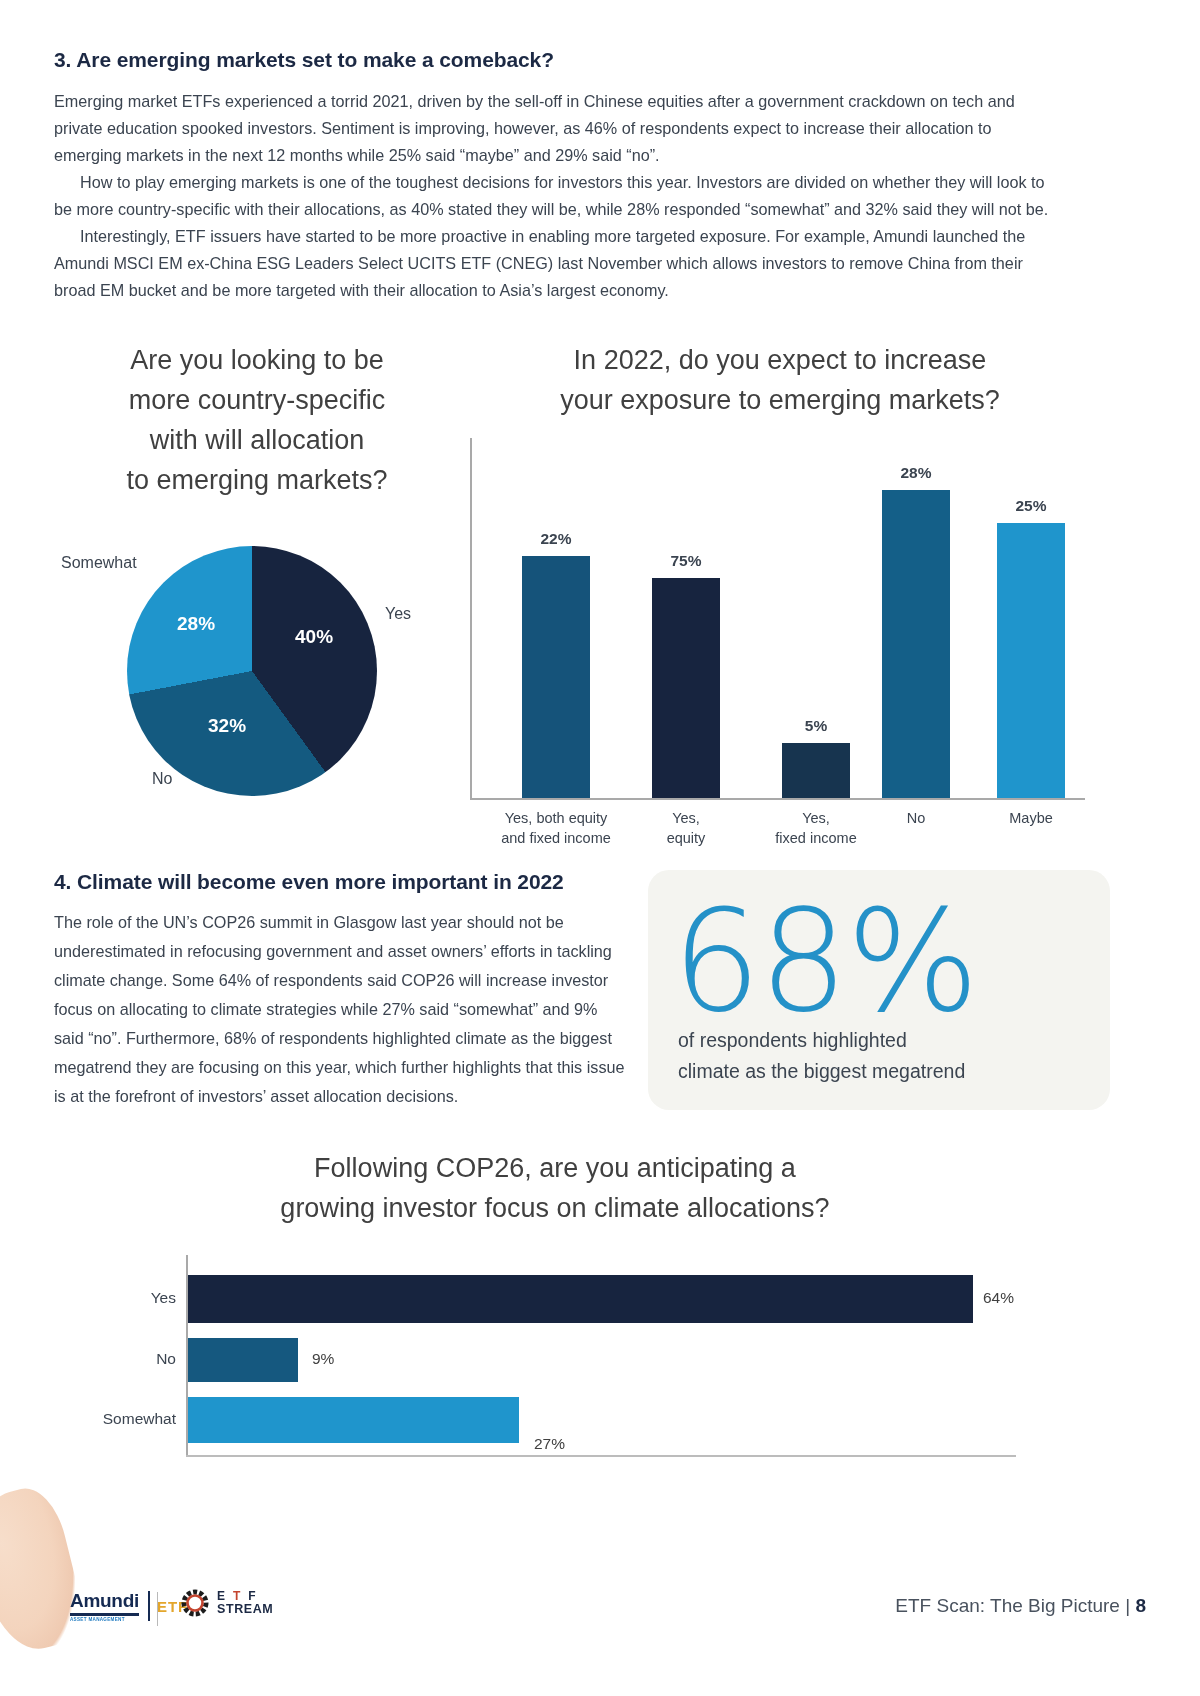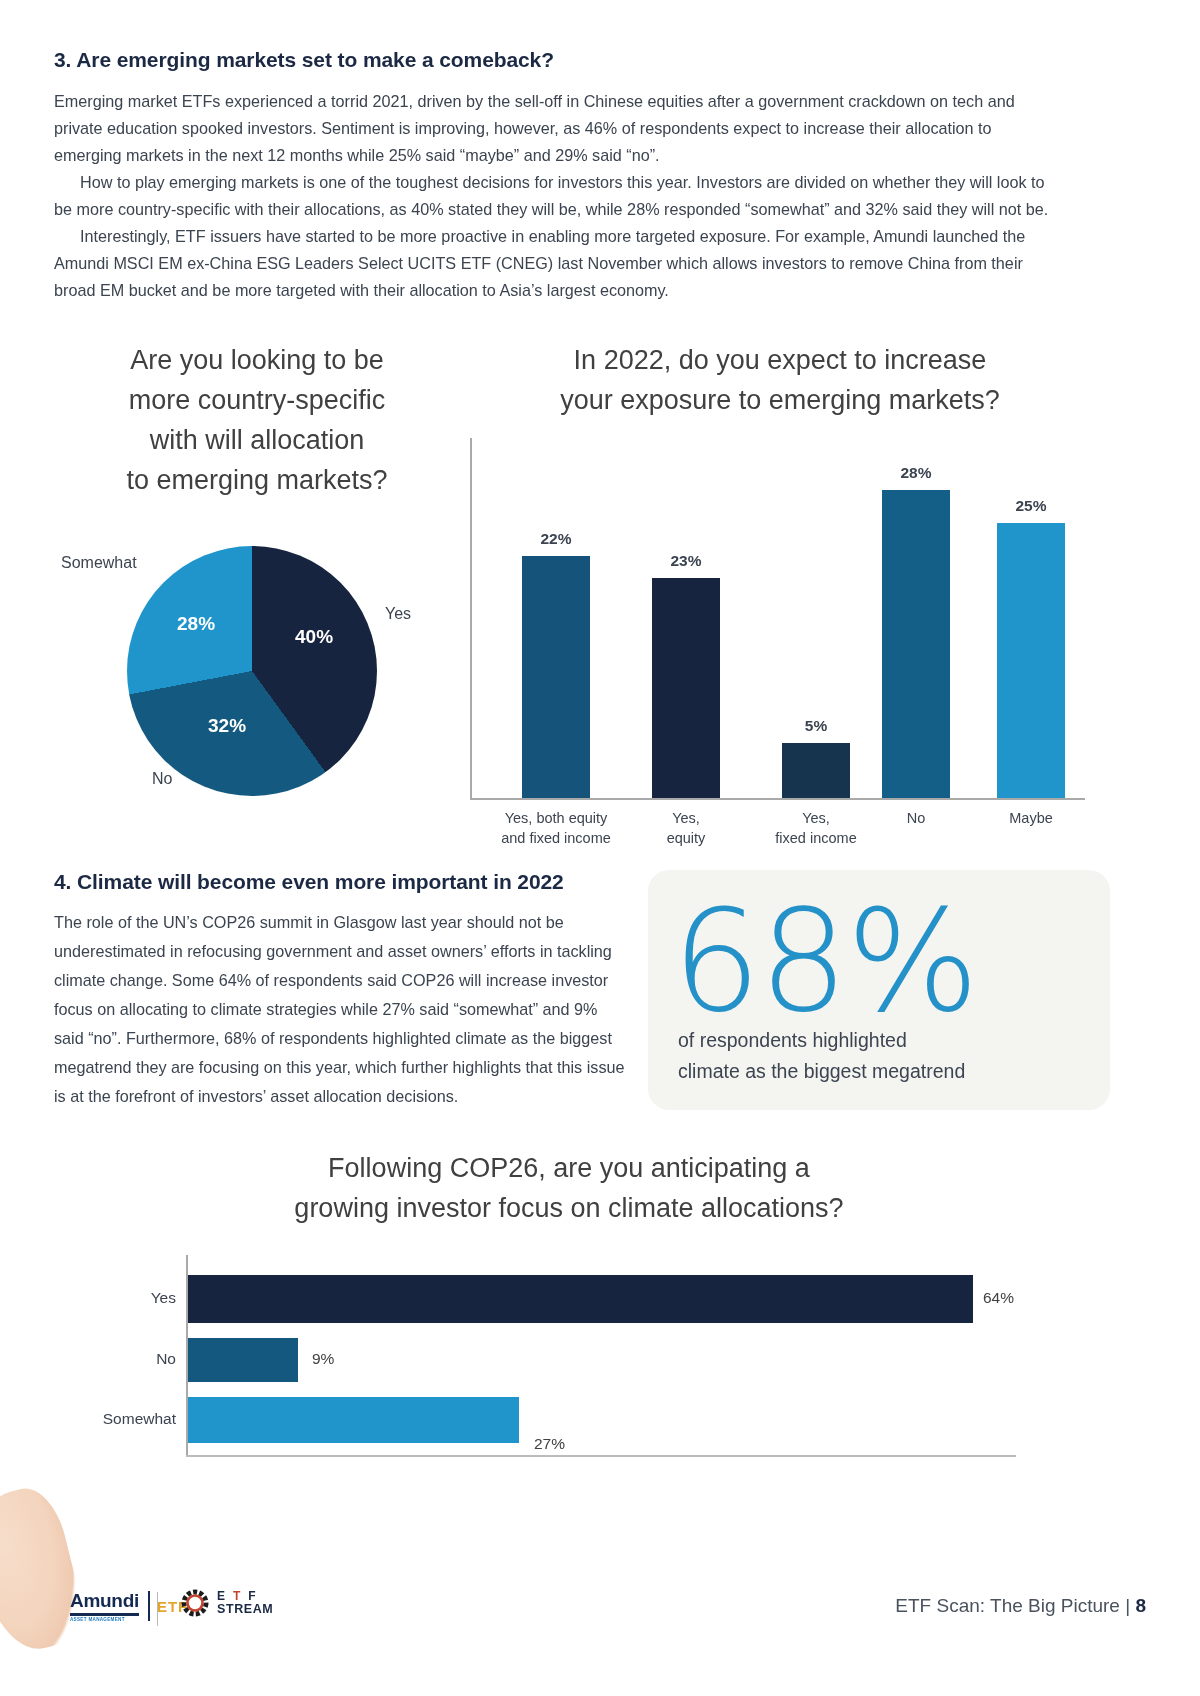--- a/index.html
+++ b/index.html
@@ -202,21 +202,21 @@
     <div style="position:absolute;left:0;top:38px;width:615px;height:330px;">
 
       <div class="vbar" style="left:52px;width:68px;height:242px;background:#15537a;"></div>
       <div class="vbar" style="left:182px;width:68px;height:220px;background:#17243f;"></div>
       <div class="vbar" style="left:312px;width:68px;height:55px;background:#17344f;"></div>
       <div class="vbar" style="left:412px;width:68px;height:308px;background:#145f88;"></div>
       <div class="vbar" style="left:527px;width:68px;height:275px;background:#1f95cc;"></div>
     </div>
 
     <span class="vbar-val" style="left:52px;top:100px;width:68px;">22%</span>
-    <span class="vbar-val" style="left:182px;top:122px;width:68px;">23%</span>
+    <span class="vbar-val" style="left:182px;top:122px;width:68px;">75%</span>
     <span class="vbar-val" style="left:312px;top:287px;width:68px;">5%</span>
     <span class="vbar-val" style="left:412px;top:34px;width:68px;">28%</span>
     <span class="vbar-val" style="left:527px;top:67px;width:68px;">25%</span>
 
     <div class="vcat" style="left:16px;top:378px;width:140px;">
       <div>Yes, both equity</div>
       <div>and fixed income</div>
     </div>
     <div class="vcat" style="left:156px;top:378px;width:120px;">
       <div>Yes,</div>
@@ -241,21 +241,21 @@
   </div>
 
   <div class="callout" style="left:648px;top:870px;width:462px;height:240px;">
     <div class="callout-num" style="left:24px;top:22px;">68%</div>
     <div class="callout-cap" style="left:30px;top:155px;width:420px;">
       <div>of respondents highlighted</div>
       <div>climate as the biggest megatrend</div>
     </div>
   </div>
 
-  <div class="chart-title" style="left:144px;top:1148px;width:850px;">
+  <div class="chart-title" style="left:130px;top:1148px;width:850px;">
     <div>Following COP26, are you anticipating a</div>
     <div>growing investor focus on climate allocations?</div>
   </div>
 
   <div class="hchart" style="left:80px;top:1255px;width:1000px;height:210px;">
 
     <div class="haxis" style="left:106px;top:0px;height:202px;"></div>
     <div class="haxis-b" style="left:106px;top:200px;width:830px;"></div>
 
     <div class="hbar" style="left:108px;top:20px;width:785px;height:48px;background:#17243f;"></div>

